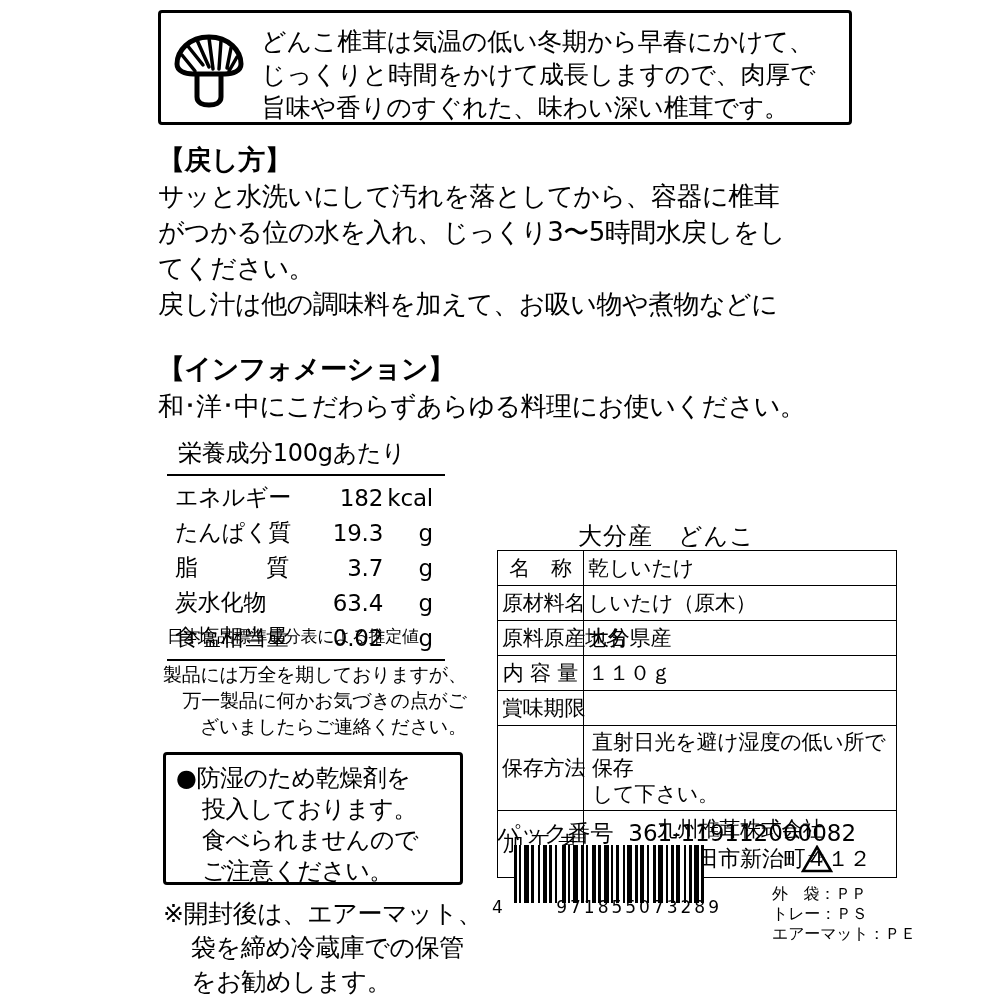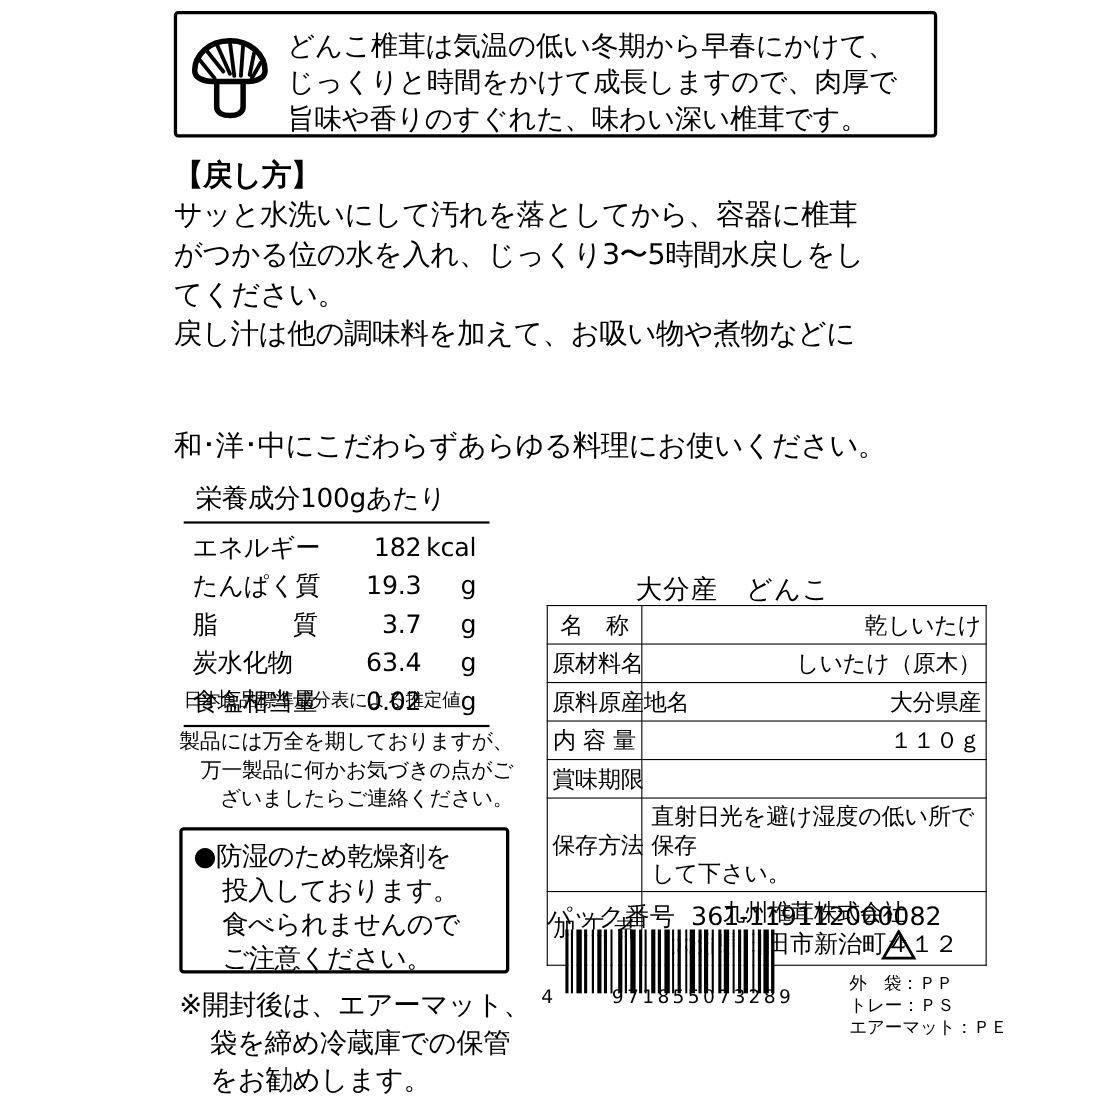--- a/index.html
+++ b/index.html
@@ -135,21 +135,21 @@
     padding: 3px 4px;
     letter-spacing: -0.2px;
     vertical-align: middle;
   }
   .p-key {
     width: 86px;
     text-align: center;
     letter-spacing: 3px;
     white-space: nowrap;
   }
-  .p-val { text-align: right; }
+  .p-val { text-align: left; }
   .p-val.left { text-align: left; padding-left: 8px !important; line-height: 26px; }
   .p-val.big { font-size: 24px; }
   .p-empty { height: 30px; }
   .p-maker { text-align: center; font-size: 25px; line-height: 30px; }
   .p-maker .addr { font-size: 22px; }
 
   
   #pack-no {
     left: 497px; top: 818px;
     font-size: 23px; letter-spacing: 0px; white-space: nowrap;
@@ -210,20 +210,21 @@
   </div>
 
   <div class="blk heading" id="modoshikata-head">【戻し方】</div>
   <div class="blk body" id="modoshikata-body">
     <div>サッと水洗いにして汚れを落としてから、容器に椎茸</div>
     <div>がつかる位の水を入れ、じっくり3〜5時間水戻しをし</div>
     <div>てください。</div>
     <div>戻し汁は他の調味料を加えて、お吸い物や煮物などに</div>
   </div>
 
+  <div class="blk heading" id="info-head">【インフォメーション】</div>
   <div class="blk body" id="info-body">
     <div>和･洋･中にこだわらずあらゆる料理にお使いください。</div>
   </div>
 
   <div class="blk" id="nutri-title">栄養成分100gあたり</div>
   <div id="nutri-table">
     <table>
       <tbody>
           <tr>
         <td class="n-label">エネルギー</td>

